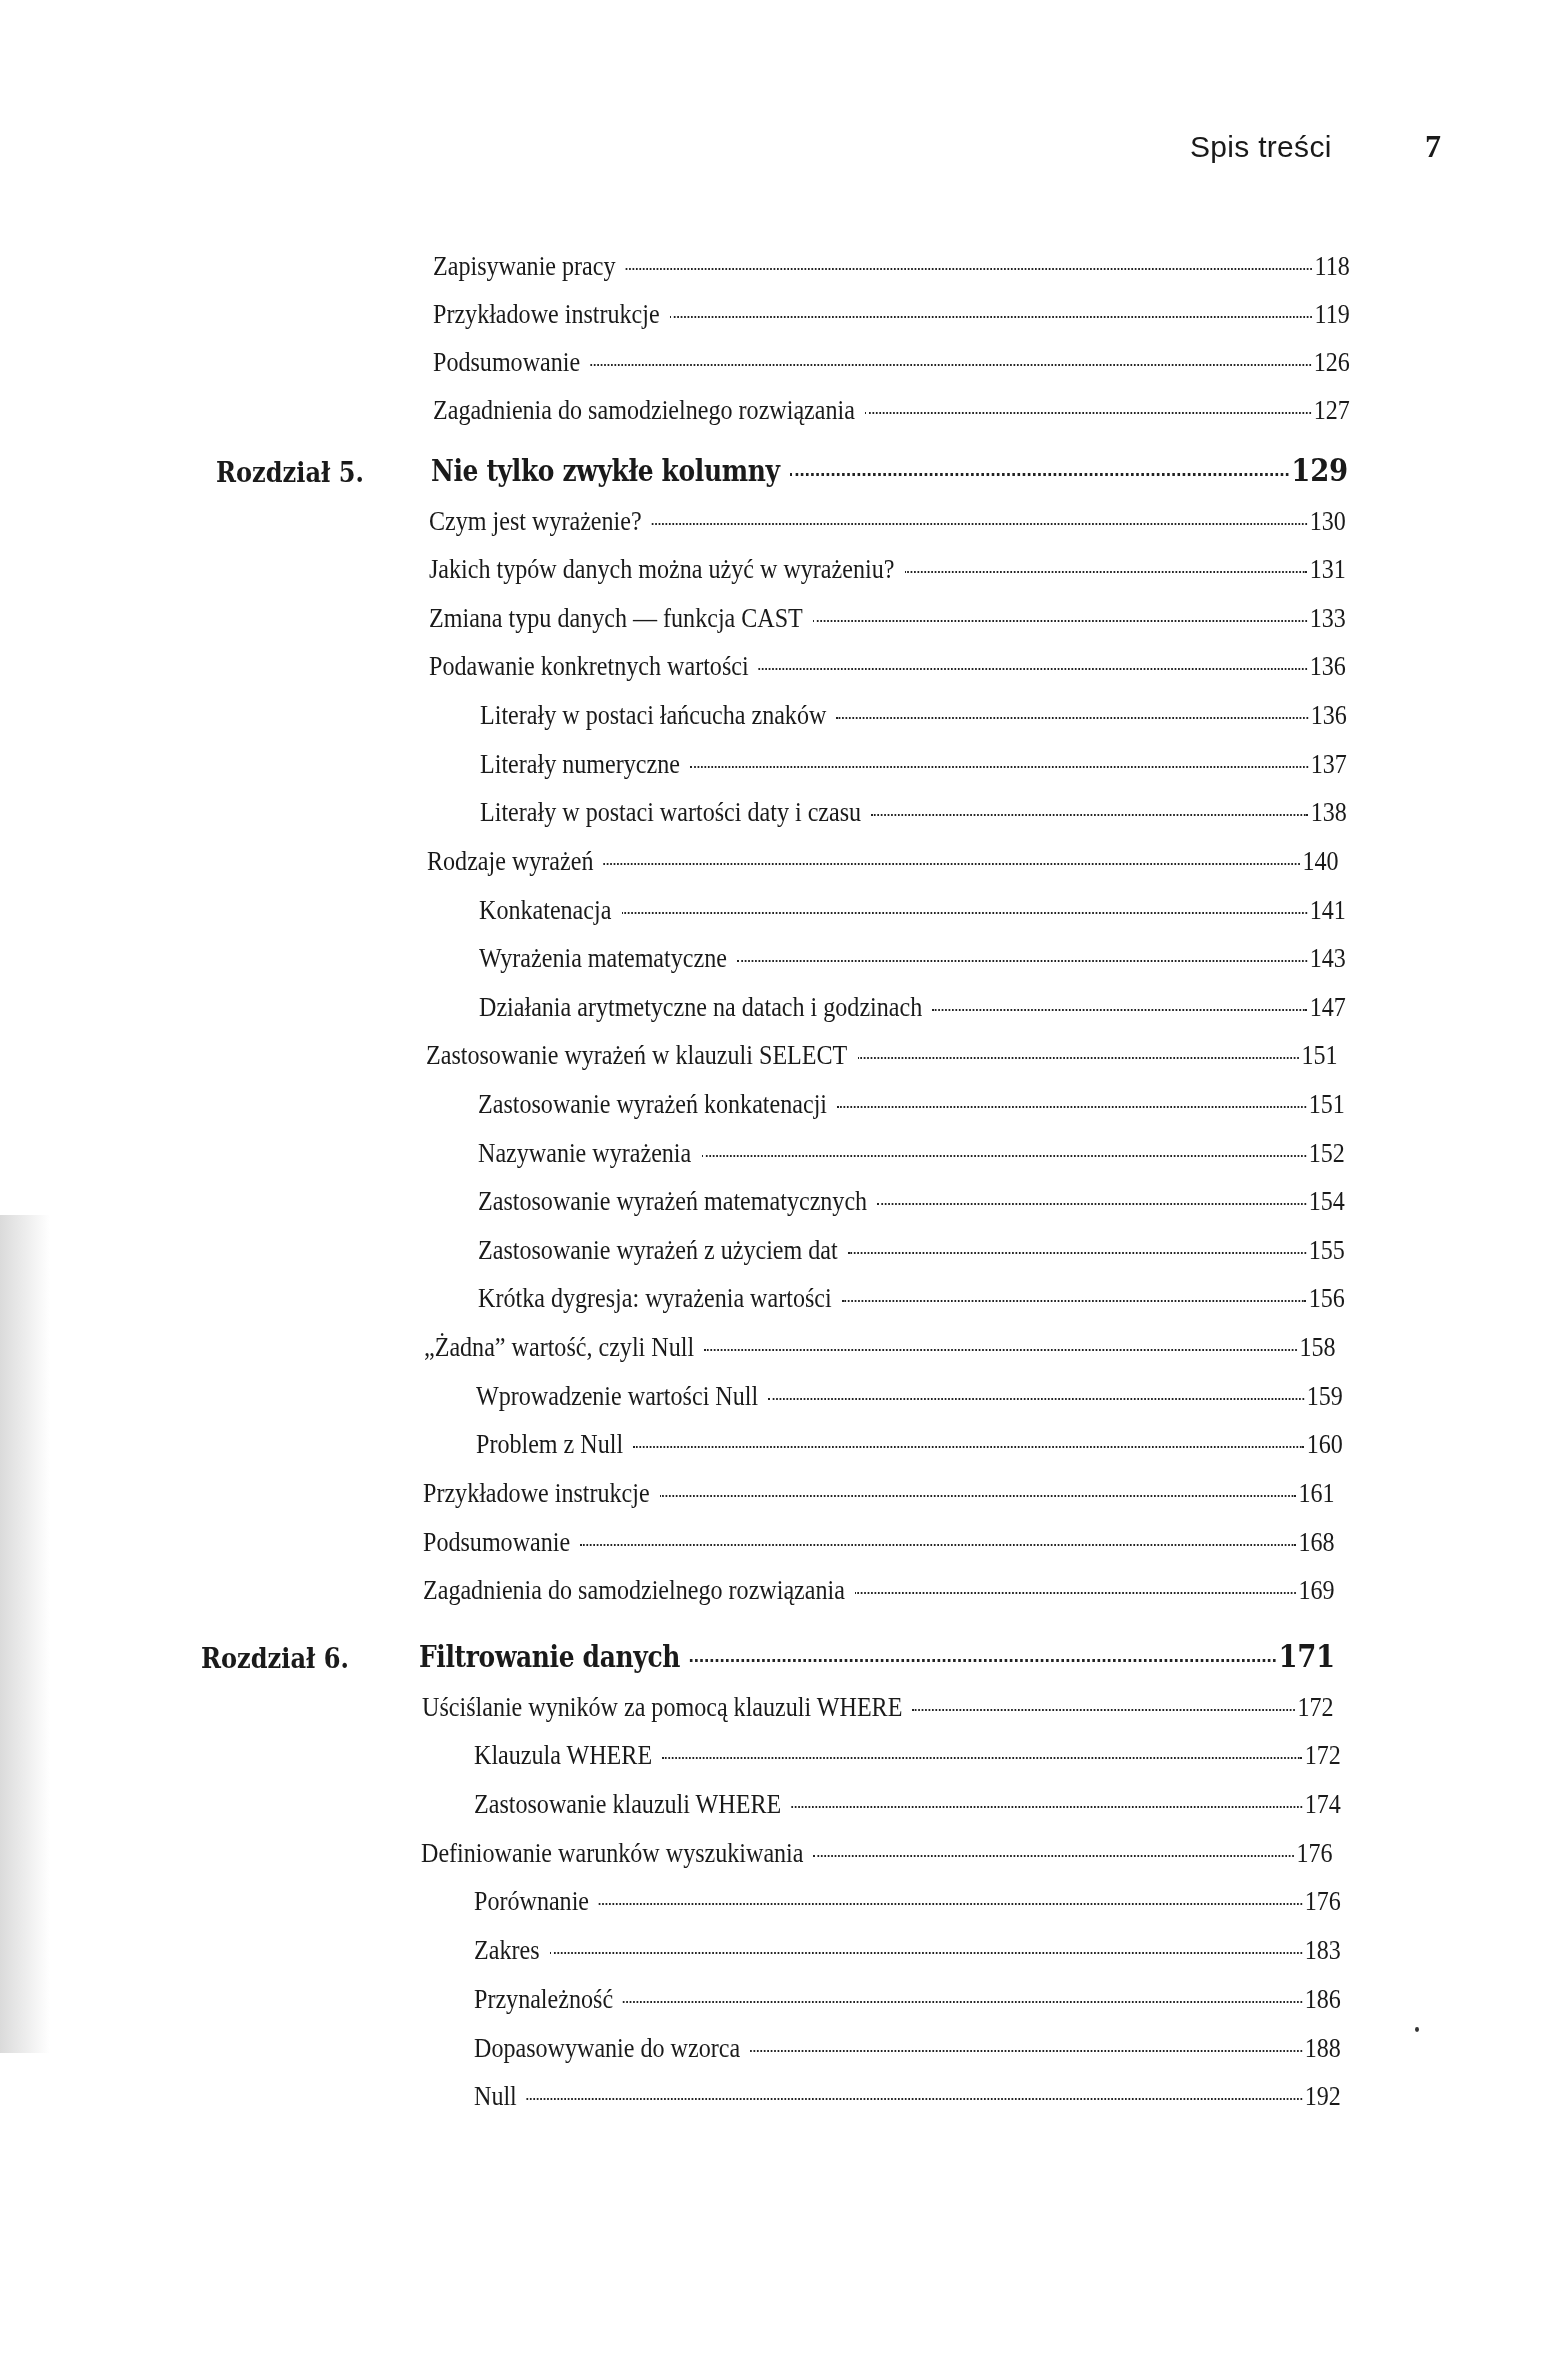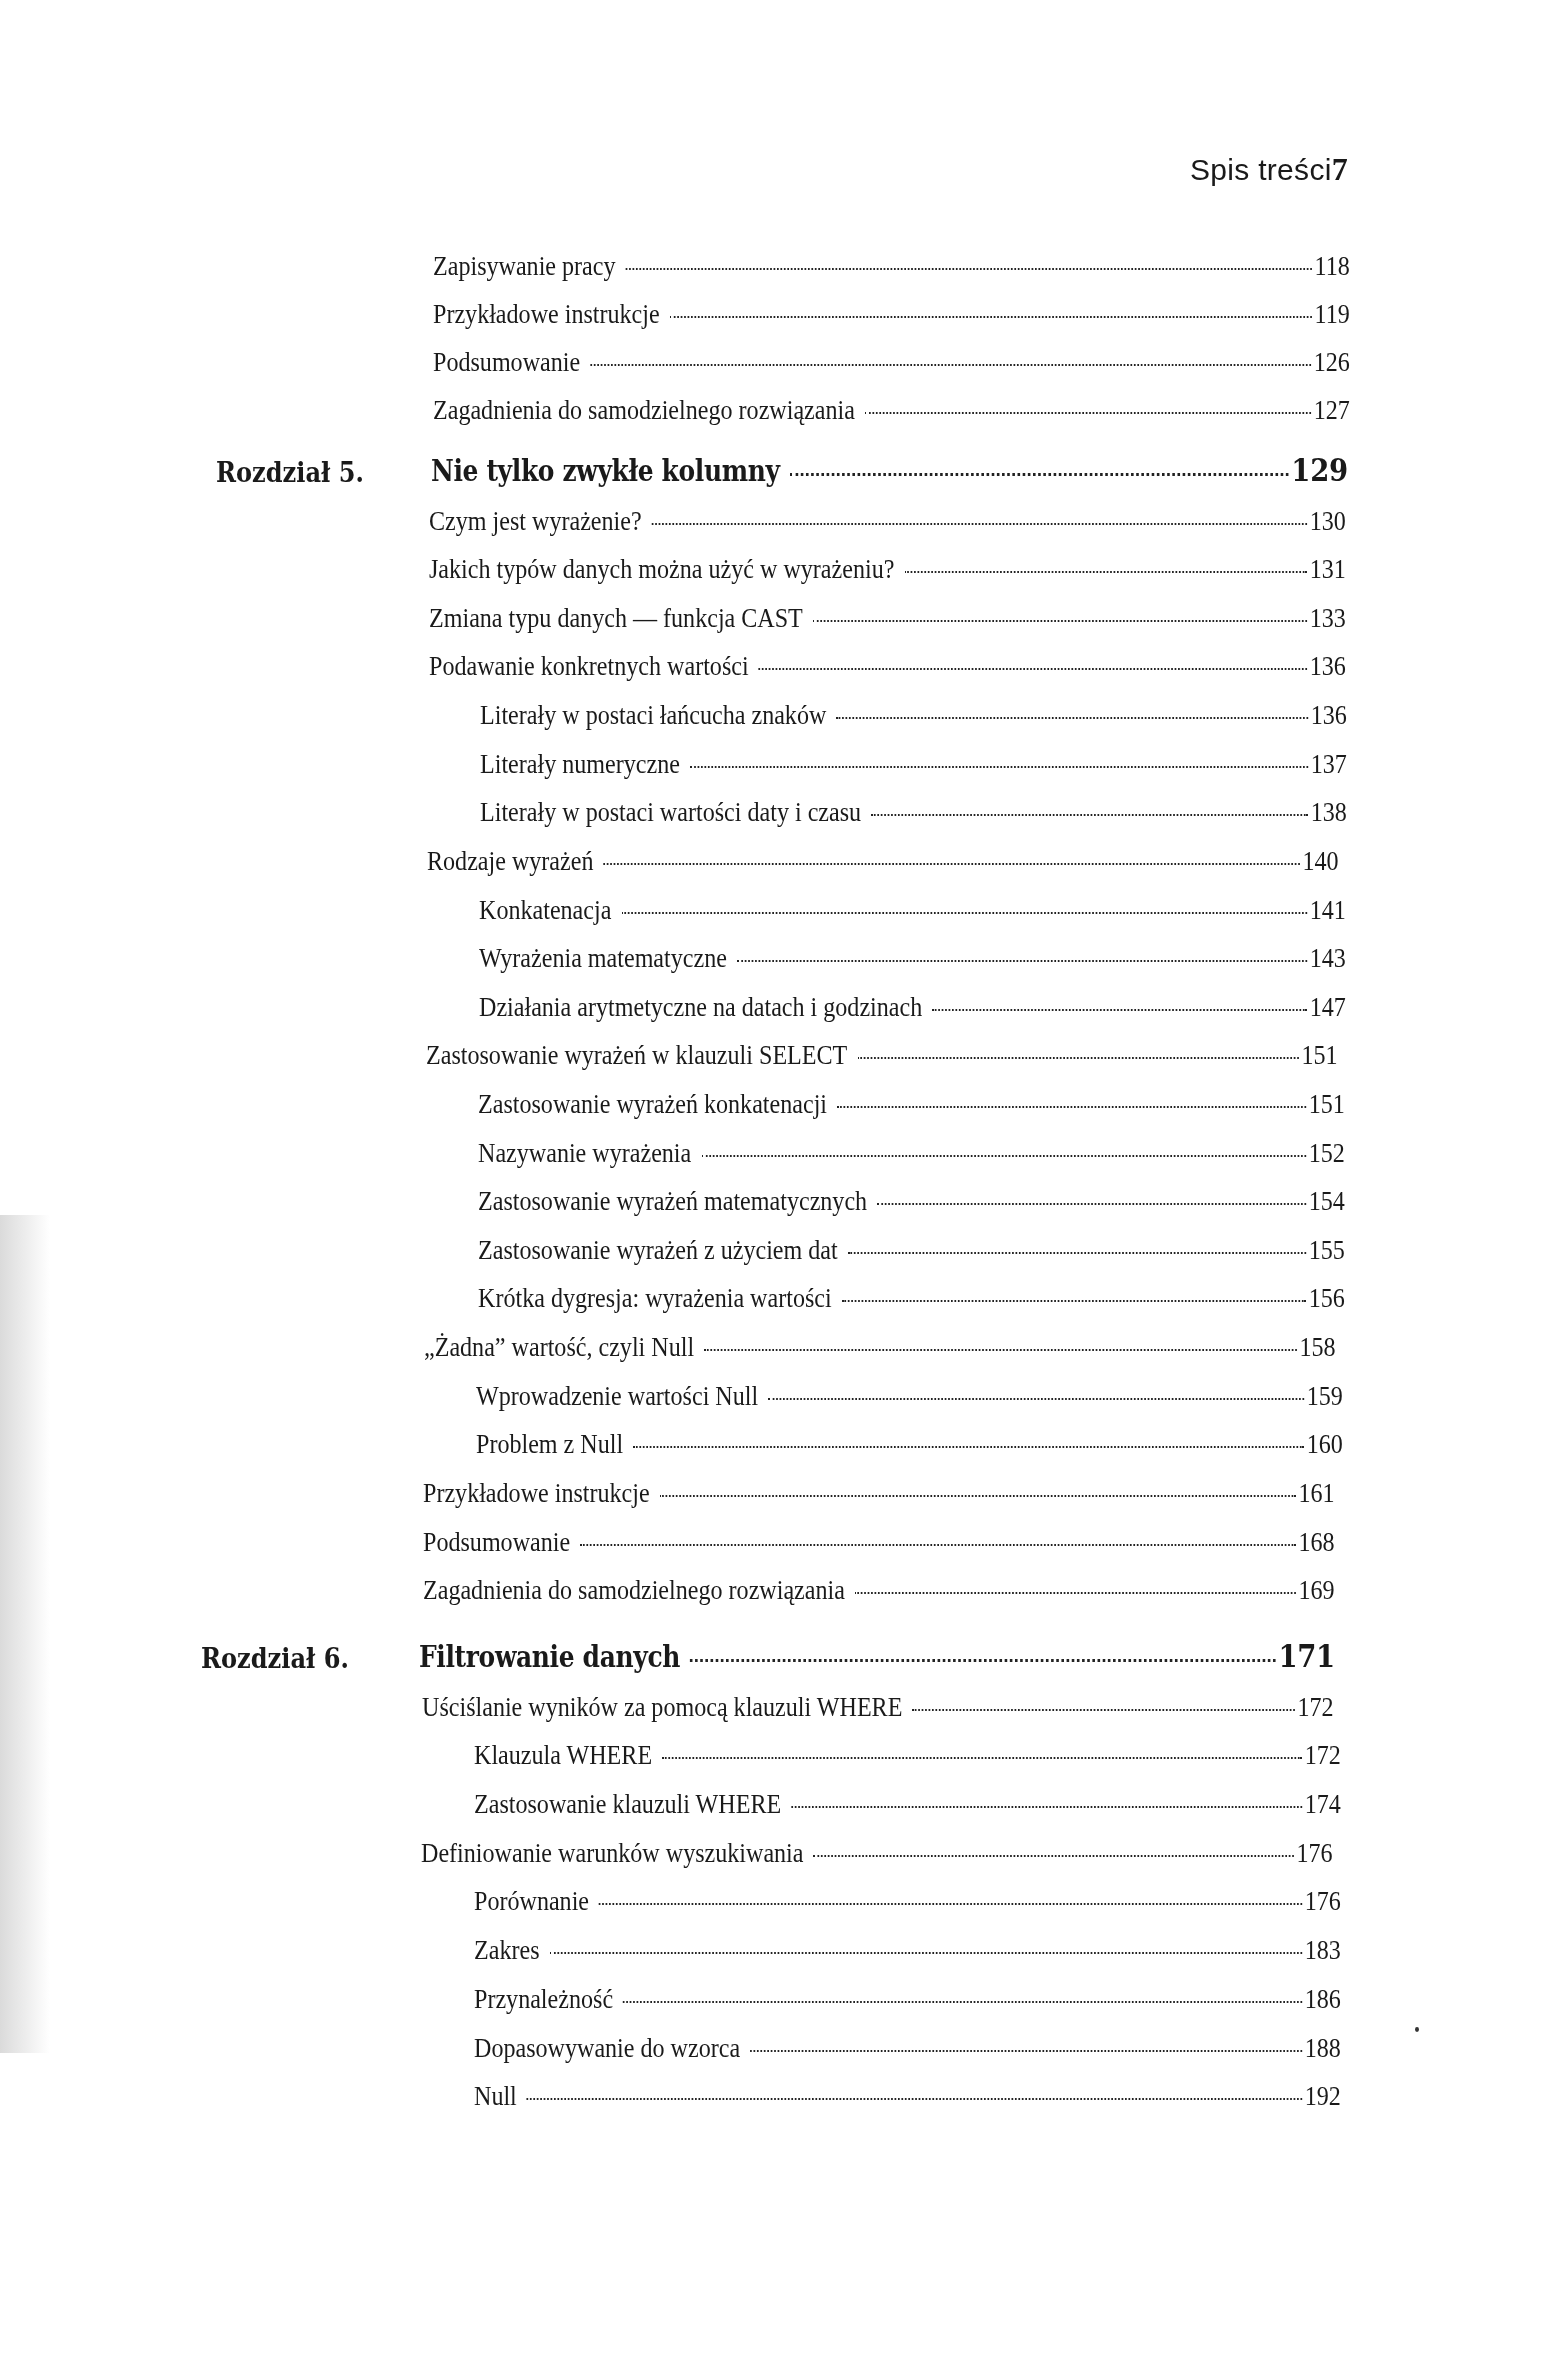--- a/index.html
+++ b/index.html
@@ -8,22 +8,22 @@
     background: #ffffff;
     position: relative; overflow: hidden;
     font-family: "Liberation Serif", "DejaVu Serif", serif;
     color: #1a1a1a;
   }
   .left-shade {
     position: absolute; left: 0; top: 1215px; width: 50px; height: 838px;
     background: linear-gradient(to right, rgba(150,150,150,0.35), rgba(255,255,255,0));
   }
   .running-head {
-    position: absolute; top: 151px; left: 1190px; width: 251px;
-    display: flex; justify-content: flex-start; align-items: baseline;
+    position: absolute; top: 128px; left: 1190px; width: 251px;
+    display: flex; justify-content: space-between; align-items: baseline;
     font-family: "Liberation Sans", "DejaVu Sans", sans-serif;
   }
   .running-head .title { font-size: 30px; color: #1a1a1a; letter-spacing: 0.3px; }
   .running-head .pnum { font-size: 32px; font-weight: bold; font-family: "Liberation Serif", serif; }
 
   .toc { position: absolute; left: 0; top: 0; width: 1565px; }
   .row {
     position: absolute; height: 42px;
     display: flex; align-items: baseline;
     font-size: 28px;

